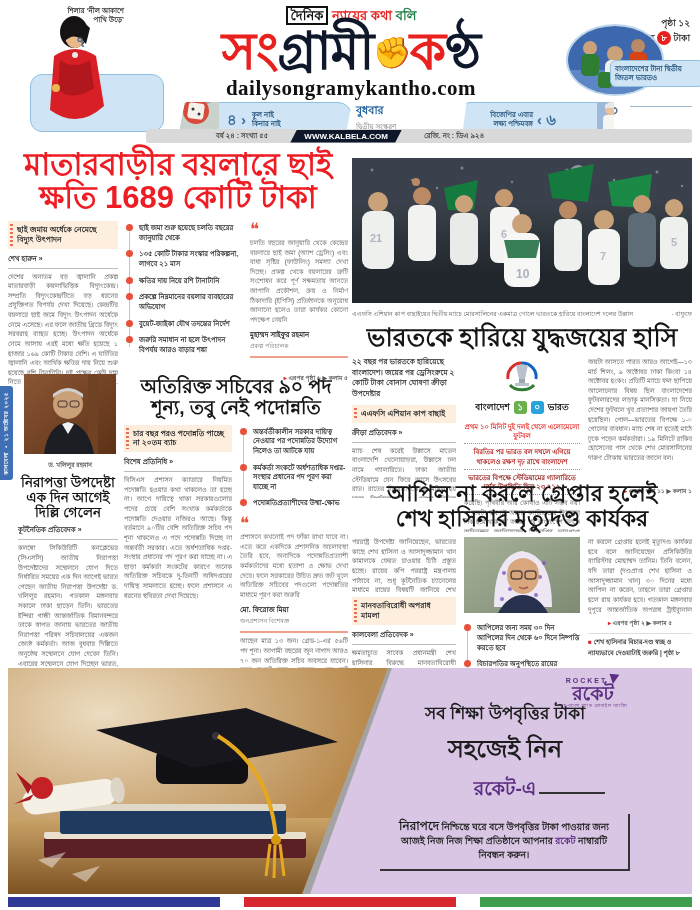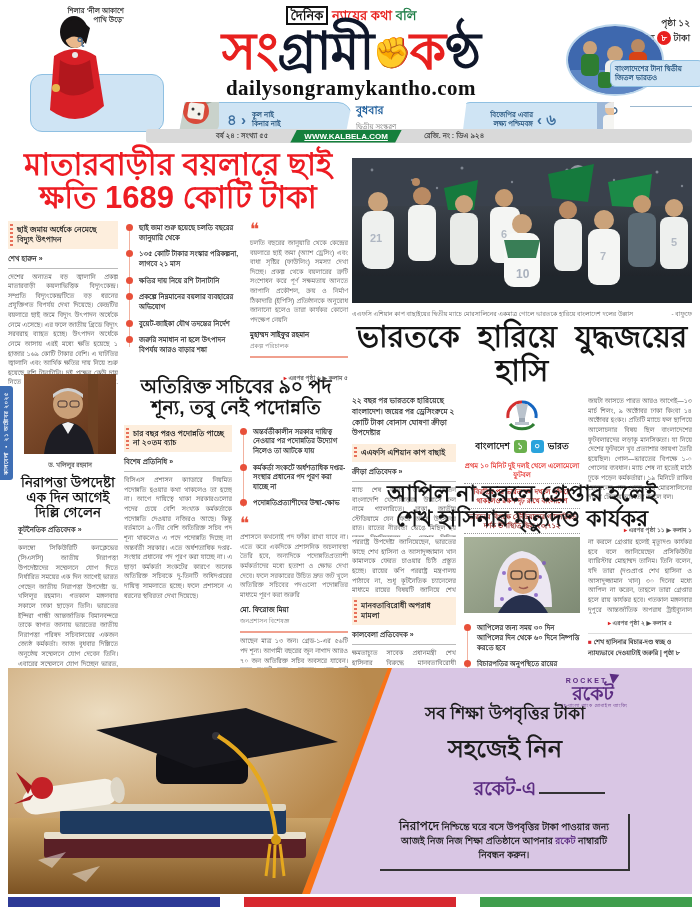--- a/index.html
+++ b/index.html
@@ -37,22 +37,22 @@
   .t3-page{margin-left:4px;font-size:15px;font-weight:bold;color:#3c6e9e;}
   .t3-thumb{position:absolute;right:-36px;top:-8px;}
   .oval{position:absolute;left:566px;top:24px;width:94px;height:68px;border-radius:50%;overflow:hidden;border:2px solid #bcd7ec;}
   .t-kab{position:absolute;left:610px;top:60px;width:84px;padding:3px 4px;border-radius:6px;
          font-size:7px;font-weight:bold;color:#23527c;line-height:1.35;}
   .t-kab-page{position:absolute;left:598px;top:98px;font-size:16px;font-weight:bold;color:#4a6e93;}
   .dash{position:absolute;top:106px;height:1px;background:#9cb8cf;}
   .infobar{position:absolute;left:146px;top:129px;width:546px;height:14px;background:#d9d9d9;border-radius:3px;
            display:flex;align-items:center;font-size:7px;color:#444;font-weight:bold;}
   .infobar .issue{margin-left:70px;}
-  .kal-pill{background:#15803d;color:#fff;padding:2px 14px;margin:8px 22px;font-size:8px;
-            clip-path:polygon(6% 0,100% 0,94% 100%,0 100%);text-decoration:underline;}
+  .kal-pill{background:#0f172a;color:#fff;padding:2px 14px;margin:8px 22px;font-size:8px;
+            clip-path:polygon(6% 0,100% 0,94% 100%,0 100%);}
   
   .story{position:absolute;}
   .hl-red{color:#ee1c23;font-weight:bold;text-align:center;line-height:1.08;}
   .hl-blk{color:#151515;font-weight:bold;text-align:center;line-height:1.12;}
   .cols{display:flex;gap:8px;}
   .bodytxt{font-size:6.4px;line-height:1.5;color:#4c4c4c;text-align:justify;overflow:hidden;}
   .byline{font-size:7px;font-weight:bold;color:#333;margin:4px 0 3px;border-bottom:1px solid #bbb;padding-bottom:3px;}
   .subbox{position:relative;background:#fdeedd;padding:4px 5px 4px 9px;font-size:7.6px;font-weight:bold;color:#222;line-height:1.3;}
   .subbox::before{content:"";position:absolute;left:2px;top:3px;bottom:3px;width:3px;
                   background:repeating-linear-gradient(180deg,#e8705a 0 2px,transparent 2px 4px);}
@@ -75,21 +75,21 @@
   .scr{width:13px;height:13px;border-radius:3px;color:#fff;font-size:9px;font-weight:bold;
        display:flex;align-items:center;justify-content:center;}
   .scr.g{background:#6ab04c;} .scr.b{background:#2aa3dc;}
   .hilite{font-size:6.8px;font-weight:bold;text-align:center;line-height:1.35;padding:3px 0;border-bottom:1px dotted #999;}
   .hl1{color:#e53935;} .hl2{color:#b4231f;} .hl3{color:#8e1713;}
   
   .strip{position:absolute;left:0;top:386px;width:13px;height:94px;background:#3f6fb5;border-radius:0 3px 3px 0;
          display:flex;align-items:center;justify-content:center;}
   .strip span{writing-mode:vertical-rl;transform:rotate(180deg);font-size:5.6px;color:#fff;font-weight:bold;letter-spacing:.5px;}
   
-  .ad{position:absolute;left:8px;top:668px;width:684px;height:226px;background:#f97316;}
+  .ad{position:absolute;left:8px;top:668px;width:684px;height:226px;background:#a3a3a3;}
   .ad-photo{position:absolute;left:0;top:0;width:380px;height:226px;
             clip-path:polygon(0 0,100% 0,calc(100% - 86px) 100%,0 100%);}
   .ad-panel{position:absolute;left:0;top:0;width:684px;height:226px;background:#d9c6e4;
             clip-path:polygon(384px 0,684px 0,684px 226px,302px 226px);}
   .ad-copy{position:absolute;left:372px;top:30px;width:250px;text-align:center;color:#1d1d1d;}
   .ad-l1{font-size:20px;font-weight:bold;}
   .ad-l2{font-size:17px;font-weight:bold;margin-top:2px;}
   .ad-l3{font-size:24px;font-weight:bold;margin-top:2px;}
   .ad-l4{font-size:19px;font-weight:bold;color:#5c2d82;margin-top:4px;position:relative;display:inline-block;}
   .ad-l4::after{content:"";position:absolute;left:104%;top:55%;width:66px;border-top:2px solid #333;}
@@ -304,21 +304,21 @@
           <rect x="276" y="55" width="28" height="54" rx="8" fill="#5c6b75"></rect>
         <circle cx="322" cy="50" r="9" fill="#caa27a"></circle>
           <rect x="308" y="59" width="28" height="52" rx="8" fill="#eef0ee"></rect>
         <text x="319" y="88" font-size="11" fill="#b3bac4" font-weight="bold">5</text>
       </g>
     </svg>
     <div class="caption">
       <span>এএফসি এশিয়ান কাপ বাছাইয়ের দ্বিতীয় ম্যাচে মোরসালিনের একমাত্র গোলে ভারতকে হারিয়ে বাংলাদেশ দলের উল্লাস</span>
       <span>- বাফুফে</span>
     </div>
-    <div class="hl-blk" style="font-size:30px;margin-top:3px;font-family:Liberation Mono, monospace;">ভারতকে হারিয়ে যুদ্ধজয়ের হাসি</div>
+    <div class="hl-blk" style="font-size:25px;margin-top:3px;">ভারতকে হারিয়ে যুদ্ধজয়ের হাসি</div>
     <div class="cols" style="margin-top:6px;height:140px;">
       <div style="width:104px;">
         <div class="summary">২২ বছর পর ভারতকে হারিয়েছে বাংলাদেশ। জয়ের পর ড্রেসিংরুমে ২ কোটি টাকা বোনাস ঘোষণা ক্রীড়া উপদেষ্টার</div>
         <div class="subbox" style="margin-top:5px;">এএফসি এশিয়ান কাপ বাছাই</div>
         <div class="byline">ক্রীড়া প্রতিবেদক »</div>
         <div class="bodytxt" style="height:52px;">ম্যাচ শেষ করেই উল্লাসে মাতেন বাংলাদেশি খেলোয়াড়রা, উল্লাসে ঢল নামে গ্যালারিতে। ঢাকা জাতীয় স্টেডিয়ামে যেন ফিরে আসে উৎসবের রাত। রাতের নীরবতা ভেঙে মিছিল হয় ঢাকা বিশ্ববিদ্যালয় ও দেশের বিভিন্ন জায়গায়। ভারতের বিপক্ষে একটি জয় মাতিয়ে তুলল গোটা দেশ। জয়ের পর ড্রেসিংরুমে ২ কোটি টাকা বোনাস ঘোষণা করলেন ক্রীড়া উপদেষ্টা। ঘোষণার পর দর্শক-সমর্থকদের নিয়ে হামজা বললেন, ‘১৬ কোটি মানুষকে একসঙ্গে খুশি</div>
       </div>
       <div style="width:116px;">
         <div style="text-align:center;">
           <svg width="40" height="36" viewBox="0 0 40 36">

